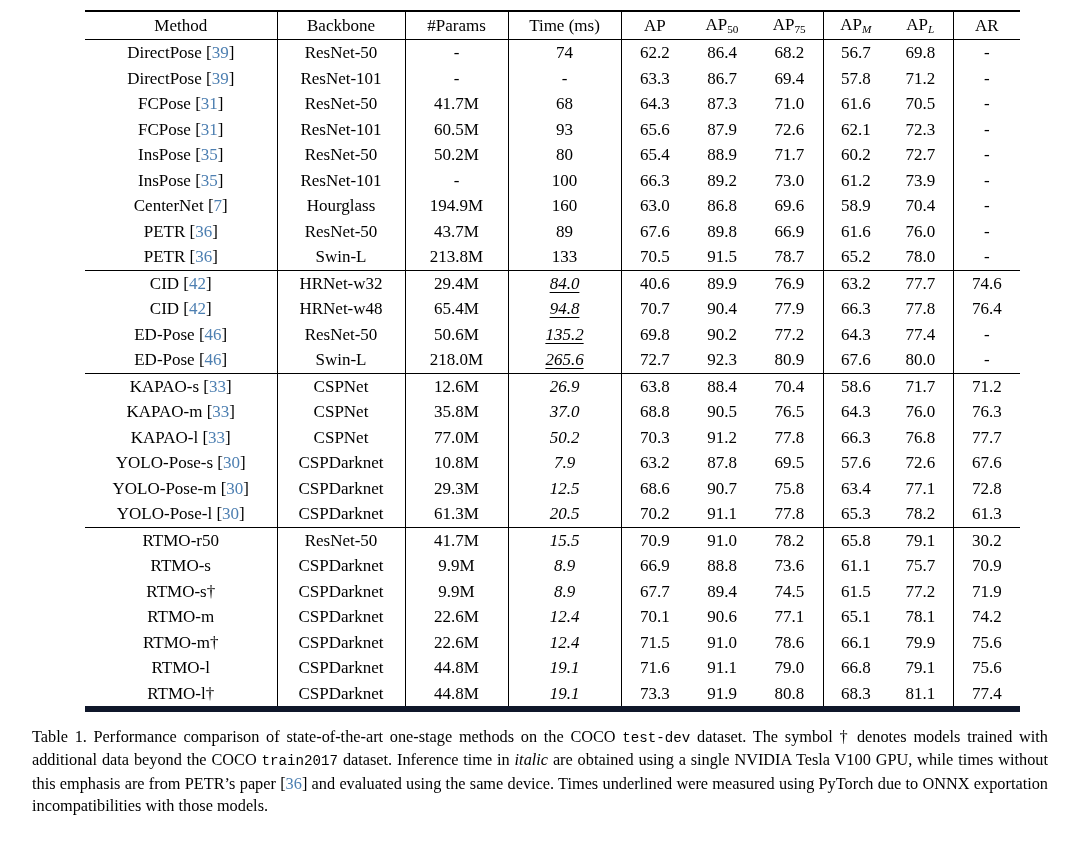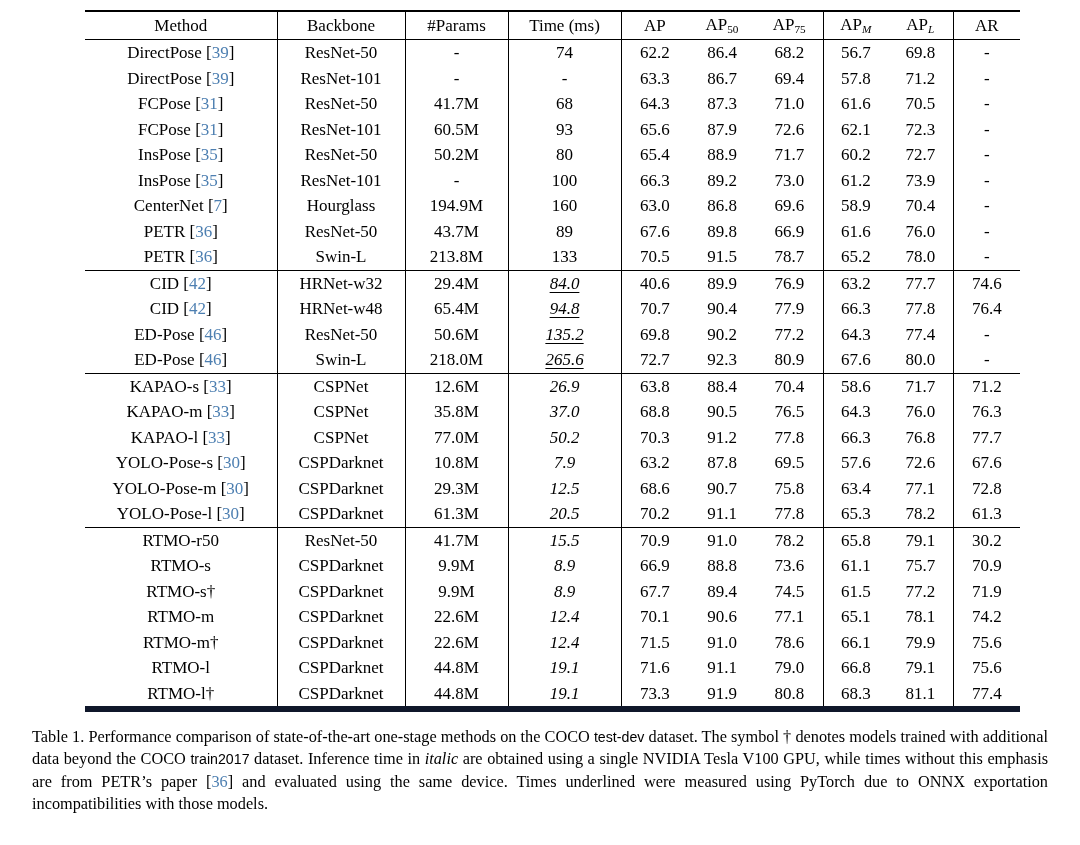--- a/index.html
+++ b/index.html
@@ -24,21 +24,21 @@
   .subscript{font-size:0.66em;vertical-align:-0.28em;letter-spacing:0;}
   .subscript.it{font-style:italic;}
   .cite{color:var(--cite-color,#4d7fb1);text-align:center;}
   .time-italic{font-style:italic;}
   .time-underline{text-decoration:underline;text-underline-offset:3px;}
   .caption{
     position:absolute;left:32px;top:726px;width:1016px;
     font-size:16.3px;line-height:22.4px;text-align:justify;
     margin:0;
   }
-  .caption .mono{font-family:Liberation Sans, sans-serif;font-size:0.87em;margin-top:40px;}
+  .caption .mono{font-family:Liberation Mono, monospace;font-size:0.87em;margin-top:40px;}
   .caption .it{font-style:italic;margin-top:40px;}
 </style>
 </head>
 <body>
 
 <div class="page">
   <table class="results">
     <colgroup>
       <col style="width:192px">
         <col style="width:128px">

